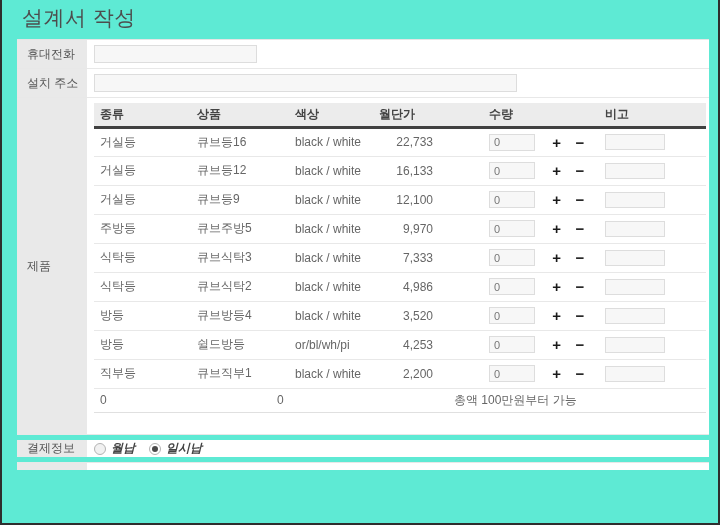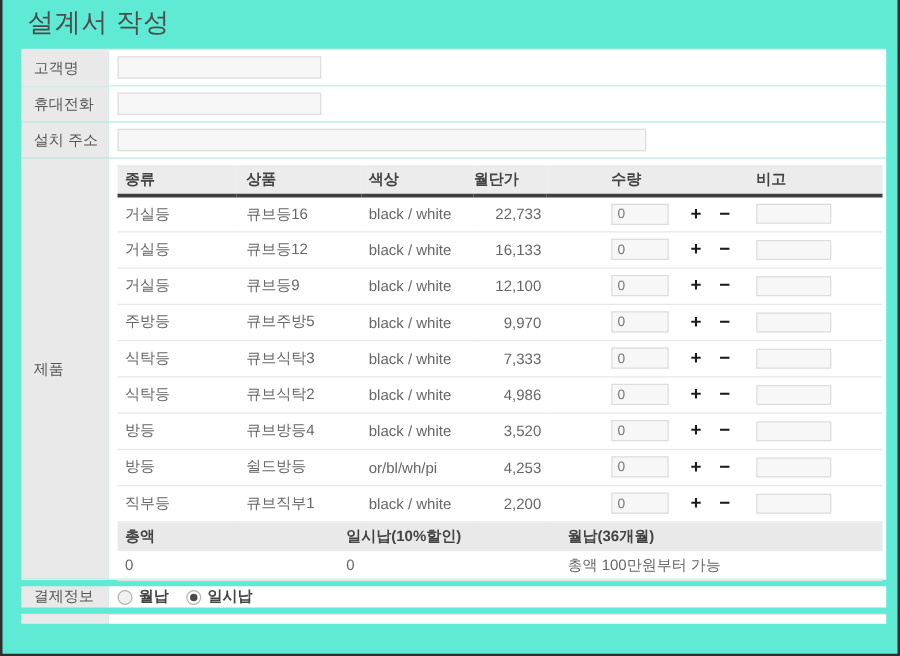--- a/index.html
+++ b/index.html
@@ -58,21 +58,21 @@
   
   .sum-head, .sum-vals { display:flex; width:612px; font-size:12px; }
   .sum-head { background:#e9e9e9; height:23px; align-items:center; font-weight:bold; color:#444; }
   .sum-vals { height:24px; align-items:center; color:#666; border-bottom:1px solid #e0e0e0; }
   .sc1 { width:183px; padding-left:6px; }
   .sc2 { width:177px; }
   .sc3 { flex:1; }
 
   
   .payment-row { height:28px;align-items:center; }
-  .radio-group { display:flex; align-items:center; gap:14px; }
+  .radio-group { display:flex; align-items:center; gap:14px;font-style:italic; }
   .radio-opt { display:flex; align-items:center; gap:5px; cursor:pointer;
     font-size:12px; color:#444; font-weight:bold; }
   .radio {
     width:12px; height:12px; border-radius:50%; background:#f1f1f1;
     border:1px solid #b3b3b3; display:inline-flex; align-items:center;
     justify-content:center; flex-shrink:0;
   }
   .radio.checked { background:#fff; }
   .radio.checked::after { content:""; width:6px; height:6px; border-radius:50%; background:#4a4a4a; }
 
@@ -80,26 +80,20 @@
   .stub-row .fcontent { background:#fff; }
 </style>
 </head>
 <body>
 
 <div class="page">
   <h1 class="page-title">설계서 작성</h1>
 
   <div class="form">
 
-    <div class="frow field-row">
-      <div class="flabel">고객명</div>
-      <div class="fcontent">
-        <input type="text" class="txt small" style="">
-      </div>
-    </div>
 
 
     <div class="frow field-row">
       <div class="flabel">휴대전화</div>
       <div class="fcontent">
         <input type="text" class="txt small" style="">
       </div>
     </div>
 
     <div class="frow field-row">
@@ -247,25 +241,20 @@
                 <span class="stepper plus">+</span>
                 <span class="stepper minus">−</span>
               </td>
               <td class="c6">
                 <input type="text" class="note-input" style="">
               </td>
             </tr>
           </tbody>
         </table>
 
-        <div class="sum-head">
-          <div class="sc1">총액</div>
-          <div class="sc2">일시납(10%할인)</div>
-          <div class="sc3">월납(36개월)</div>
-        </div>
         <div class="sum-vals">
           <div class="sc1">0</div>
           <div class="sc2">0</div>
           <div class="sc3">총액 100만원부터 가능</div>
         </div>
 
       </div>
     </div>
 
     <div class="frow payment-row">

